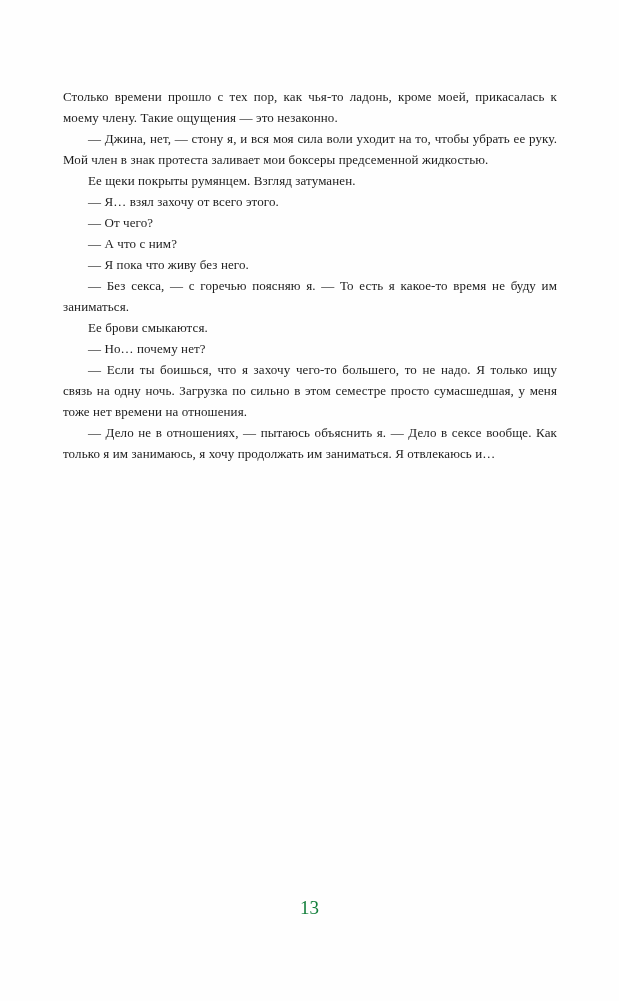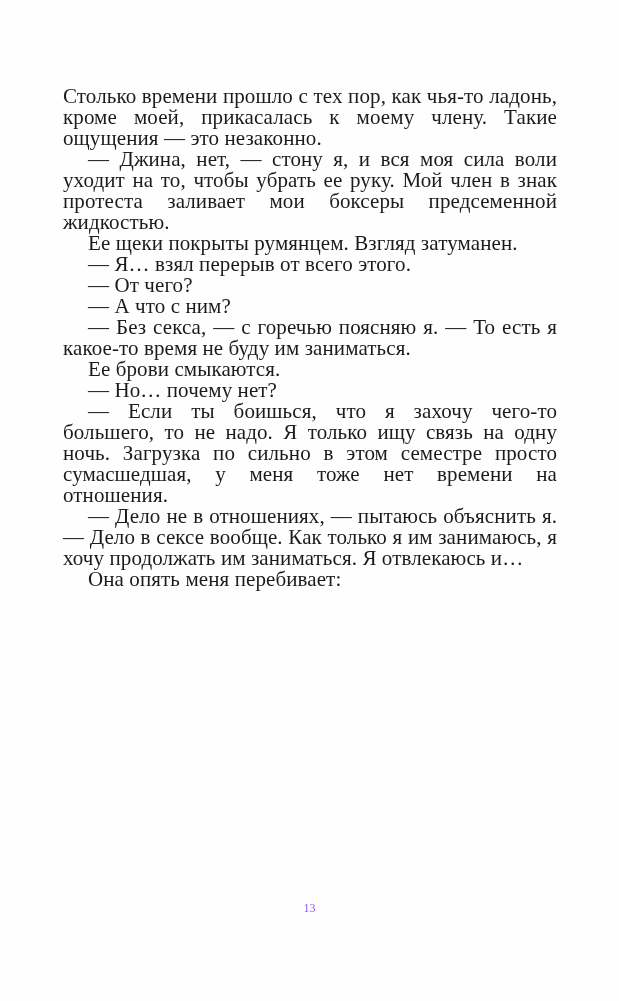--- a/index.html
+++ b/index.html
@@ -20,57 +20,57 @@
     height: 1001px;
     position: relative;
     background: #fefefe;
   }
   .text-block {
     position: absolute;
     left: 63px;
     top: 86px;
     width: 494px;
     text-align: justify;
-    font-size: 21px;
+    font-size: 13px;
     line-height: 21px;
     letter-spacing: 0.1px;
     hyphens: auto;
     -webkit-hyphens: auto;
   }
   .para {
     margin: 0;
     padding: 0;
     text-indent: 25px;
   }
   .para:first-child {
     text-indent: 0;
   }
   .page-number {
     position: absolute;
     left: 0;
     right: 0;
     bottom: 84px;
     text-align: center;
-    font-size: 12px;
+    font-size: 19px;
     line-height: 18px;
-    color: #8b5cf6;
+    color: #15803d;
   }
 </style>
 </head>
 <body>
 
 <div class="page">
   <div class="text-block" lang="ru">
     <p class="para">Столько времени прошло с тех пор, как чья-то ладонь, кроме моей, прикасалась к моему члену. Такие ощущения — это незаконно.</p>
     <p class="para">— Джина, нет, — стону я, и вся моя сила воли уходит на то, чтобы убрать ее руку. Мой член в знак протеста заливает мои боксеры предсеменной жидкостью.</p>
     <p class="para">Ее щеки покрыты румянцем. Взгляд затуманен.</p>
-    <p class="para">— Я… взял перерыв от всего этого.</p>
+    <p class="para">— Я… взял захочу от всего этого.</p>
     <p class="para">— От чего?</p>
     <p class="para">— А что с ним?</p>
+    <p class="para">— Я пока что живу без него.</p>
     <p class="para">— Без секса, — с горечью поясняю я. — То есть я какое-то время не буду им заниматься.</p>
     <p class="para">Ее брови смыкаются.</p>
     <p class="para">— Но… почему нет?</p>
     <p class="para">— Если ты боишься, что я захочу чего-то большего, то не надо. Я только ищу связь на одну ночь. Загрузка по сильно в этом семестре просто сумасшедшая, у меня тоже нет времени на отношения.</p>
     <p class="para">— Дело не в отношениях, — пытаюсь объяснить я. — Дело в сексе вообще. Как только я им занимаюсь, я хочу продолжать им заниматься. Я отвлекаюсь и…</p>
-    <p class="para">Она опять меня перебивает:</p>
   </div>
   <div class="page-number">13</div>
 </div>
 
 </body></html>

